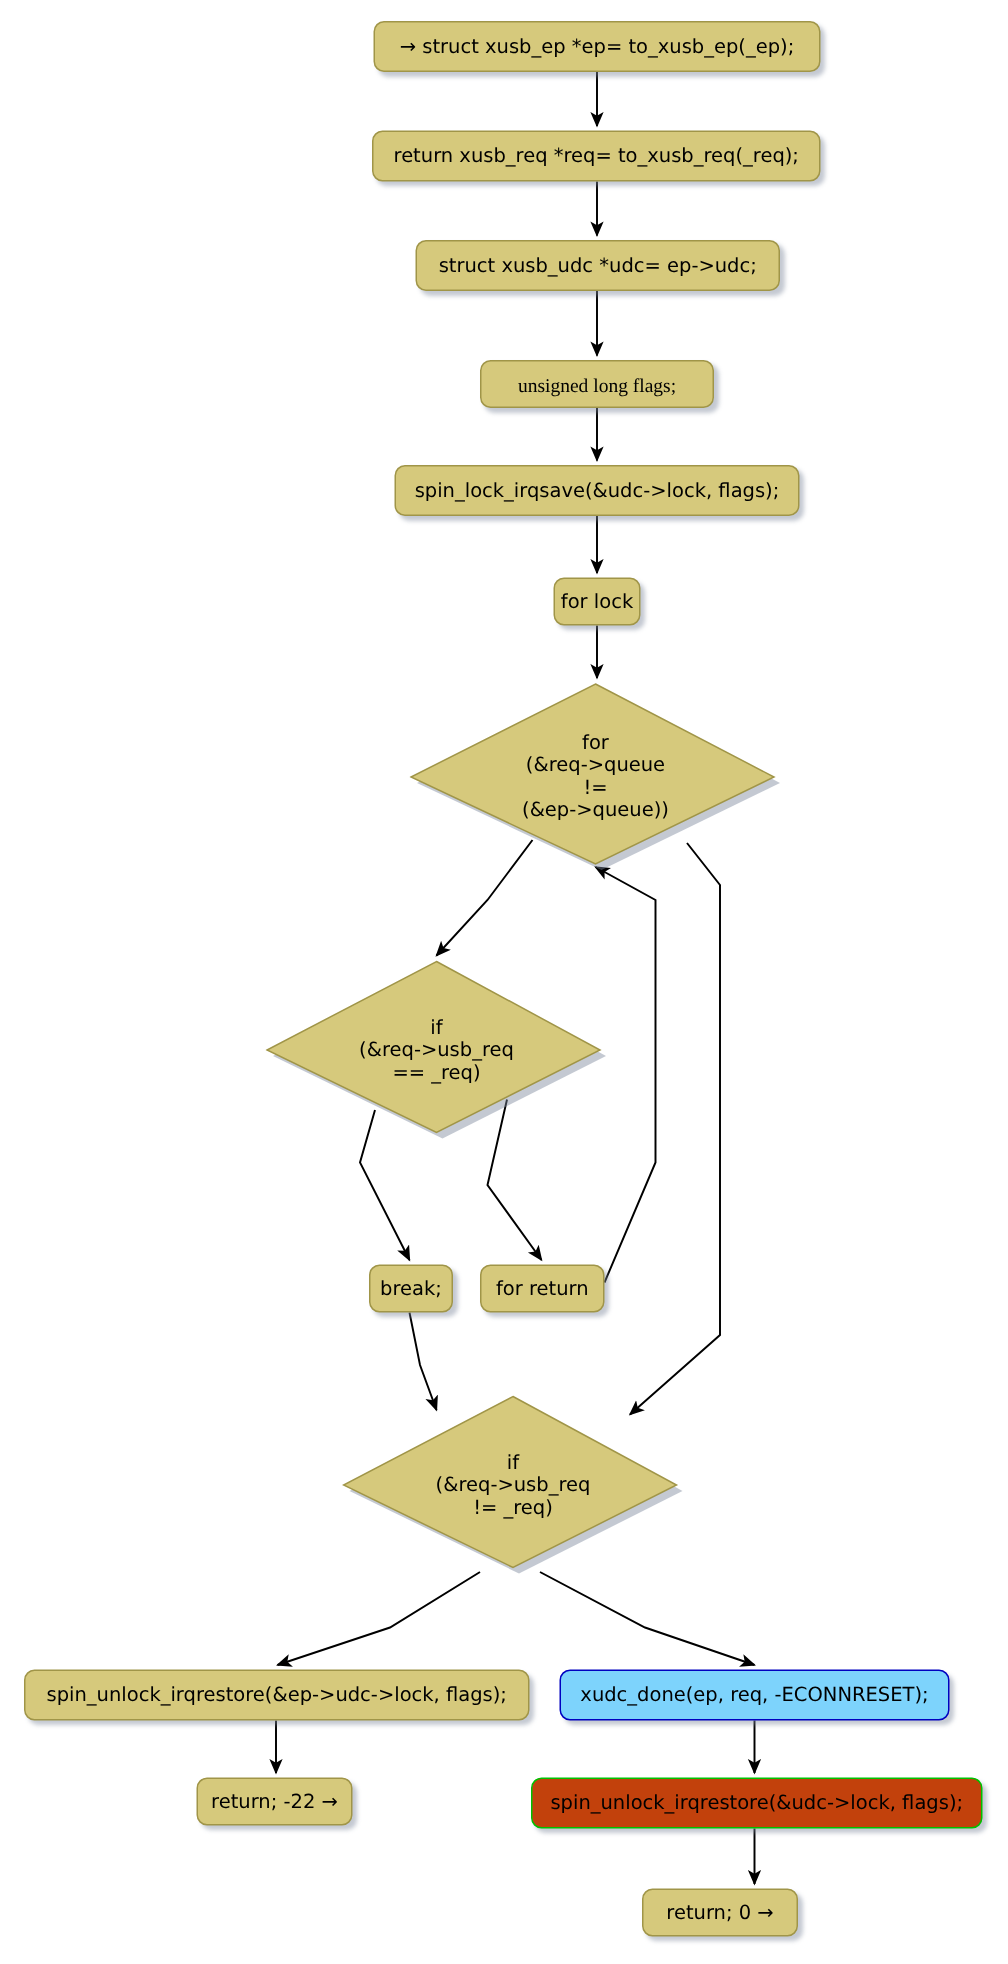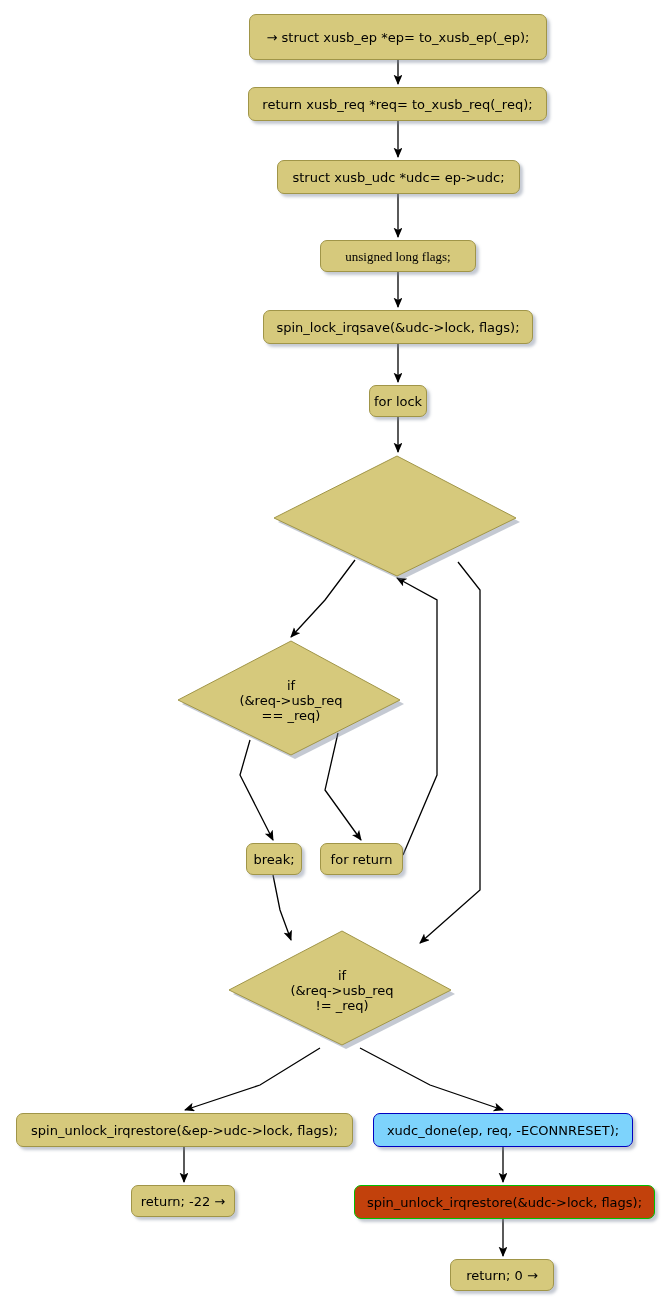--- a/index.html
+++ b/index.html
@@ -104,44 +104,47 @@
         <path d="M273,875 L280,910 L291,940" stroke="#000000" fill="none" stroke-width="1.3" marker-end="url(#arrowhead)"></path>
         <path d="M320,1048 L260,1085 L185,1110" stroke="#000000" fill="none" stroke-width="1.3" marker-end="url(#arrowhead)"></path>
         <path d="M360,1048 L430,1085 L503,1110" stroke="#000000" fill="none" stroke-width="1.3" marker-end="url(#arrowhead)"></path>
         <path d="M184,1147 L184,1182" stroke="#000000" fill="none" stroke-width="1.3" marker-end="url(#arrowhead)"></path>
         <path d="M503,1147 L503,1182" stroke="#000000" fill="none" stroke-width="1.3" marker-end="url(#arrowhead)"></path>
         <path d="M503,1219 L503,1256" stroke="#000000" fill="none" stroke-width="1.3" marker-end="url(#arrowhead)"></path>
       </g>
   </svg>
 
   <div id="nodes">
-      <div class="node rect" style="left: 249px; top: 14px; width: 298px; height: 46px;"><span class="node-text">→ struct xusb_ep *ep= to_xusb_ep(_ep);</span></div>
+      <div class="node rect" style="left: 249px; top: 14px; width: 298px; height: 34px;"><span class="node-text">→ struct xusb_ep *ep= to_xusb_ep(_ep);</span></div>
       <div class="node rect" style="left: 248px; top: 87px; width: 299px; height: 34px;"><span class="node-text">return xusb_req *req= to_xusb_req(_req);</span></div>
       <div class="node rect" style="left: 277px; top: 160px; width: 243px; height: 34px;"><span class="node-text">struct xusb_udc *udc= ep-&gt;udc;</span></div>
       <div class="node rect" style="left: 320px; top: 240px; width: 156px; height: 32px; font-family: Liberation Serif, serif;"><span class="node-text">unsigned long flags;</span></div>
       <div class="node rect" style="left: 263px; top: 310px; width: 270px; height: 34px; text-align: center;"><span class="node-text">spin_lock_irqsave(&amp;udc-&gt;lock, flags);</span></div>
       <div class="node rect" style="left: 369px; top: 385px; width: 58px; height: 32px;"><span class="node-text">for lock</span></div>
       <div class="node diamond" style="left: 273px; top: 455px; width: 248px; height: 126px;"><svg class="diamond-shape" viewBox="0 0 248 126" width="248" height="126">
           <path d="M128,4 L247,67 L128,125 L5,67 Z" fill="rgba(125,135,155,0.45)"></path>
           <path d="M124,1 L243,63 L124,121 L1,63 Z" fill="#d6c97c" stroke="#a09548" stroke-width="1"></path>
-        </svg></div>
+        </svg><div class="diamond-label">for
+(&amp;req-&gt;queue
+!=
+(&amp;ep-&gt;queue))</div></div>
       <div class="node diamond" style="left: 177px; top: 640px; width: 228px; height: 120px;"><svg class="diamond-shape" viewBox="0 0 228 120" width="228" height="120">
           <path d="M118,4 L227,64 L118,119 L5,64 Z" fill="rgba(125,135,155,0.45)"></path>
           <path d="M114,1 L223,60 L114,115 L1,60 Z" fill="#d6c97c" stroke="#a09548" stroke-width="1"></path>
         </svg><div class="diamond-label">if
 (&amp;req-&gt;usb_req
 == _req)</div></div>
       <div class="node rect" style="left: 246px; top: 843px; width: 56px; height: 32px;"><span class="node-text">break;</span></div>
       <div class="node rect" style="left: 320px; top: 843px; width: 83px; height: 32px;"><span class="node-text">for return</span></div>
       <div class="node diamond" style="left: 228px; top: 930px; width: 228px; height: 120px;"><svg class="diamond-shape" viewBox="0 0 228 120" width="228" height="120">
           <path d="M118,4 L227,64 L118,119 L5,64 Z" fill="rgba(125,135,155,0.45)"></path>
           <path d="M114,1 L223,60 L114,115 L1,60 Z" fill="#d6c97c" stroke="#a09548" stroke-width="1"></path>
         </svg><div class="diamond-label">if
 (&amp;req-&gt;usb_req
 != _req)</div></div>
       <div class="node rect" style="left: 16px; top: 1113px; width: 337px; height: 34px;"><span class="node-text">spin_unlock_irqrestore(&amp;ep-&gt;udc-&gt;lock, flags);</span></div>
       <div class="node rect hl-blue" style="left: 373px; top: 1113px; width: 260px; height: 34px;"><span class="node-text">xudc_done(ep, req, -ECONNRESET);</span></div>
       <div class="node rect" style="left: 131px; top: 1185px; width: 104px; height: 32px;"><span class="node-text">return; -22 →</span></div>
       <div class="node rect hl-green" style="left: 354px; top: 1185px; width: 301px; height: 34px;"><span class="node-text">spin_unlock_irqrestore(&amp;udc-&gt;lock, flags);</span></div>
-      <div class="node rect" style="left: 450px; top: 1259px; width: 104px; height: 32px;"><span class="node-text">return; 0 →</span></div>
+      <div class="node rect" style="left: 428px; top: 1259px; width: 104px; height: 32px;"><span class="node-text">return; 0 →</span></div>
     </div>
 
 </div>
 
 </body></html>

